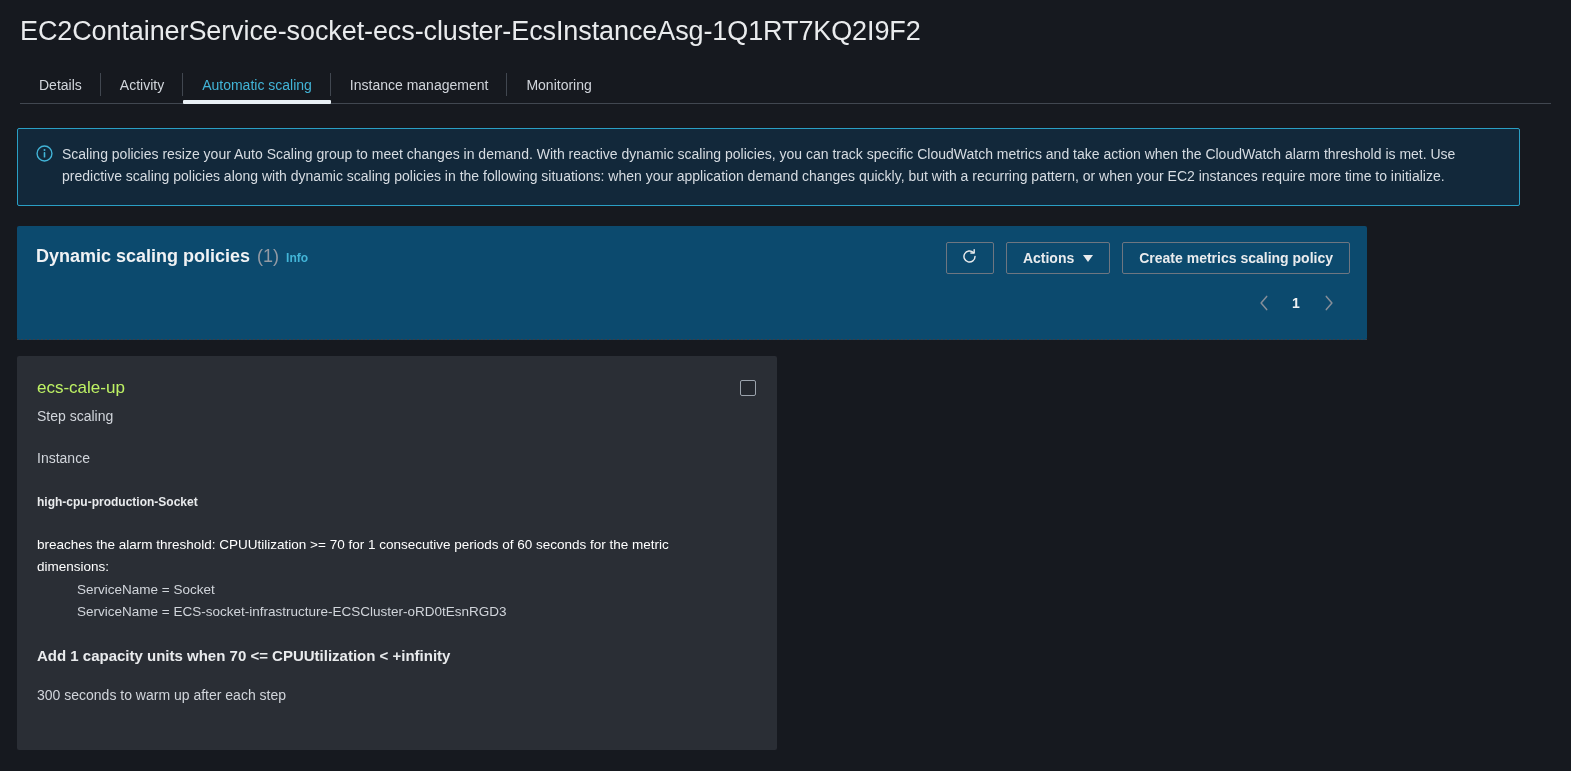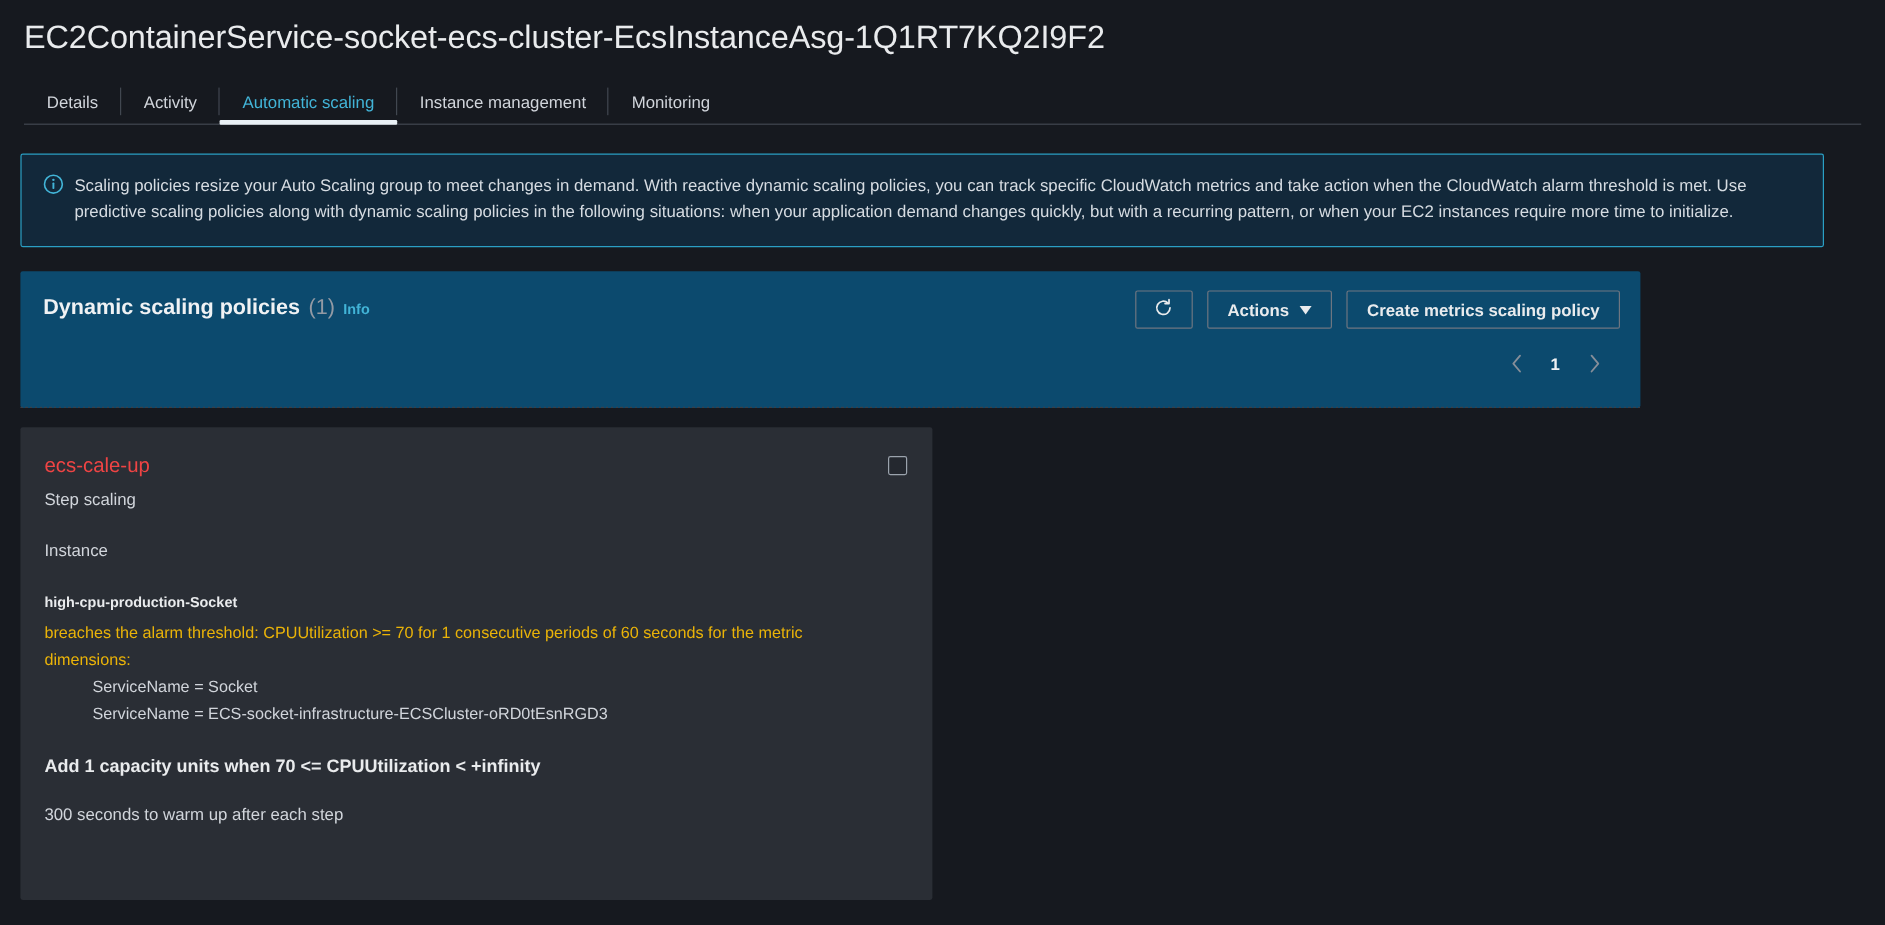--- a/index.html
+++ b/index.html
@@ -199,43 +199,43 @@
     top: 356px;
     width: 760px;
     height: 394px;
     background: #2a2e35;
     border-radius: 2px;
     padding: 22px 22px 0 20px;
   }
   .policy-name {
     font-size: 17px;
     font-weight: 400;
-    color: #ef4444;
+    color: #bef264;
   }
   .policy-type {
     margin-top: 10px;
     font-size: 14px;
     color: #d1d5db;
   }
   .policy-status {
     margin-top: 26px;
     font-size: 14px;
     color: #d1d5db;
   }
   .alarm-name {
     margin-top: 29px;
     font-size: 12px;
     font-weight: 700;
     color: #e9ebed;
   }
   .alarm-desc {
-    margin-top: 8px;
+    margin-top: 25px;
     font-size: 13.5px;
     line-height: 22px;
-    color: #eab308;
+    color: #ffffff;
     max-width: 690px;
   }
   .dim-list {
     margin-top: 1px;
     list-style: none;
     padding-left: 40px;
   }
   .dim-list li {
     font-size: 13.5px;
     line-height: 22px;

